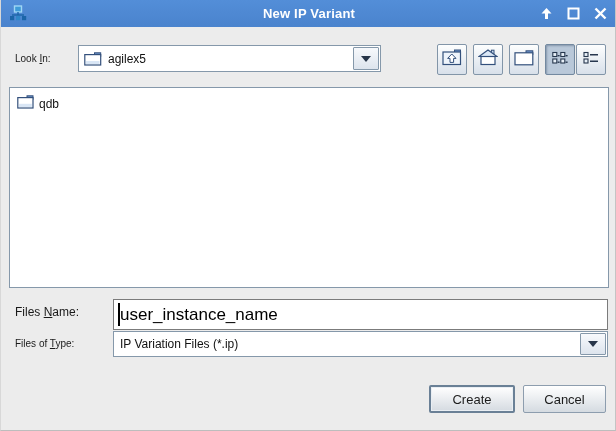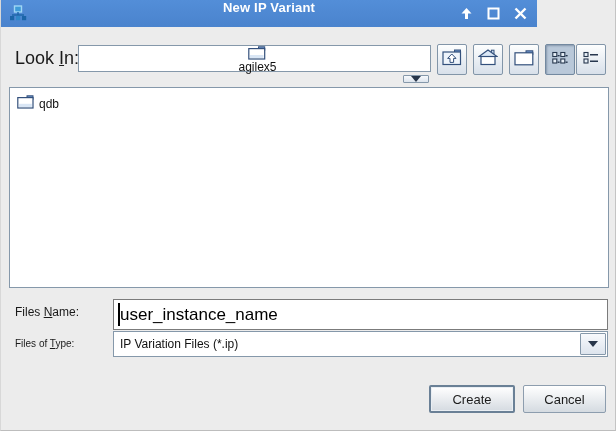--- a/index.html
+++ b/index.html
@@ -8,44 +8,44 @@
 
   .dialog {
     position: relative; width: 616px; height: 431px;
     background: #ececec; overflow: hidden;
     border-left: 1px solid #d8d8d8; border-right: 1px solid #c4c4c4;
     border-bottom: 1px solid #bdbdbd;
   }
 
   
   .titlebar {
-    position: absolute; left: 0; top: 0; width: 536px; height: 27px;
+    position: absolute; left: 0; top: 0; width: 616px; height: 27px;
     background: linear-gradient(#538ed8, #4a83cd);
-    display: flex; 
+    display: flex; align-items: center;
   }
   .titlebar-icon { margin-left: 7px; display: flex; align-items: center; }
   .titlebar-title {
     position: absolute; left: 0; right: 0; text-align: center;
     color: #ffffff; font-size: 13px; font-weight: bold; letter-spacing: 0.2px;
   }
   .titlebar-controls {
     position: absolute; right: 9px; top: 0; height: 27px;
     display: flex; align-items: center; gap: 11px;
   }
   .tb-ctrl { display: flex; align-items: center; justify-content: center; width: 16px; height: 16px; cursor: default; }
 
   
-  .lookin-label { position: absolute; left: 14px; top: 45px; height: 27px; line-height: 27px; font-size: 18px; color: #1a1a1a; }
+  .lookin-label { position: absolute; left: 14px; top: 45px; height: 27px; line-height: 27px; font-size: 10px; color: #1a1a1a; }
   .mn { text-decoration: underline; }
 
   .combo {
     position: absolute; background: #ffffff;
     border: 1px solid #8598aa; display: flex; align-items: center;
   }
-  .combo-lookin { left: 77px; top: 45px; width: 353px; height: 27px; flex-direction: column; }
+  .combo-lookin { left: 77px; top: 45px; width: 303px; height: 27px; }
   .combo-value { font-size: 12px; color: #111; margin-left: 6px; white-space: nowrap; }
   .combo-arrow-btn {
     margin-left: auto; margin-right: 1px; width: 26px; align-self: stretch;
     margin-top: 1px; margin-bottom: 1px;
     background: linear-gradient(#f7f9fc, #dde4ed);
     border: 1px solid #8598aa; border-radius: 1px;
     display: flex; align-items: center; justify-content: center;
   }
   .arrow-down {
     width: 0; height: 0;

